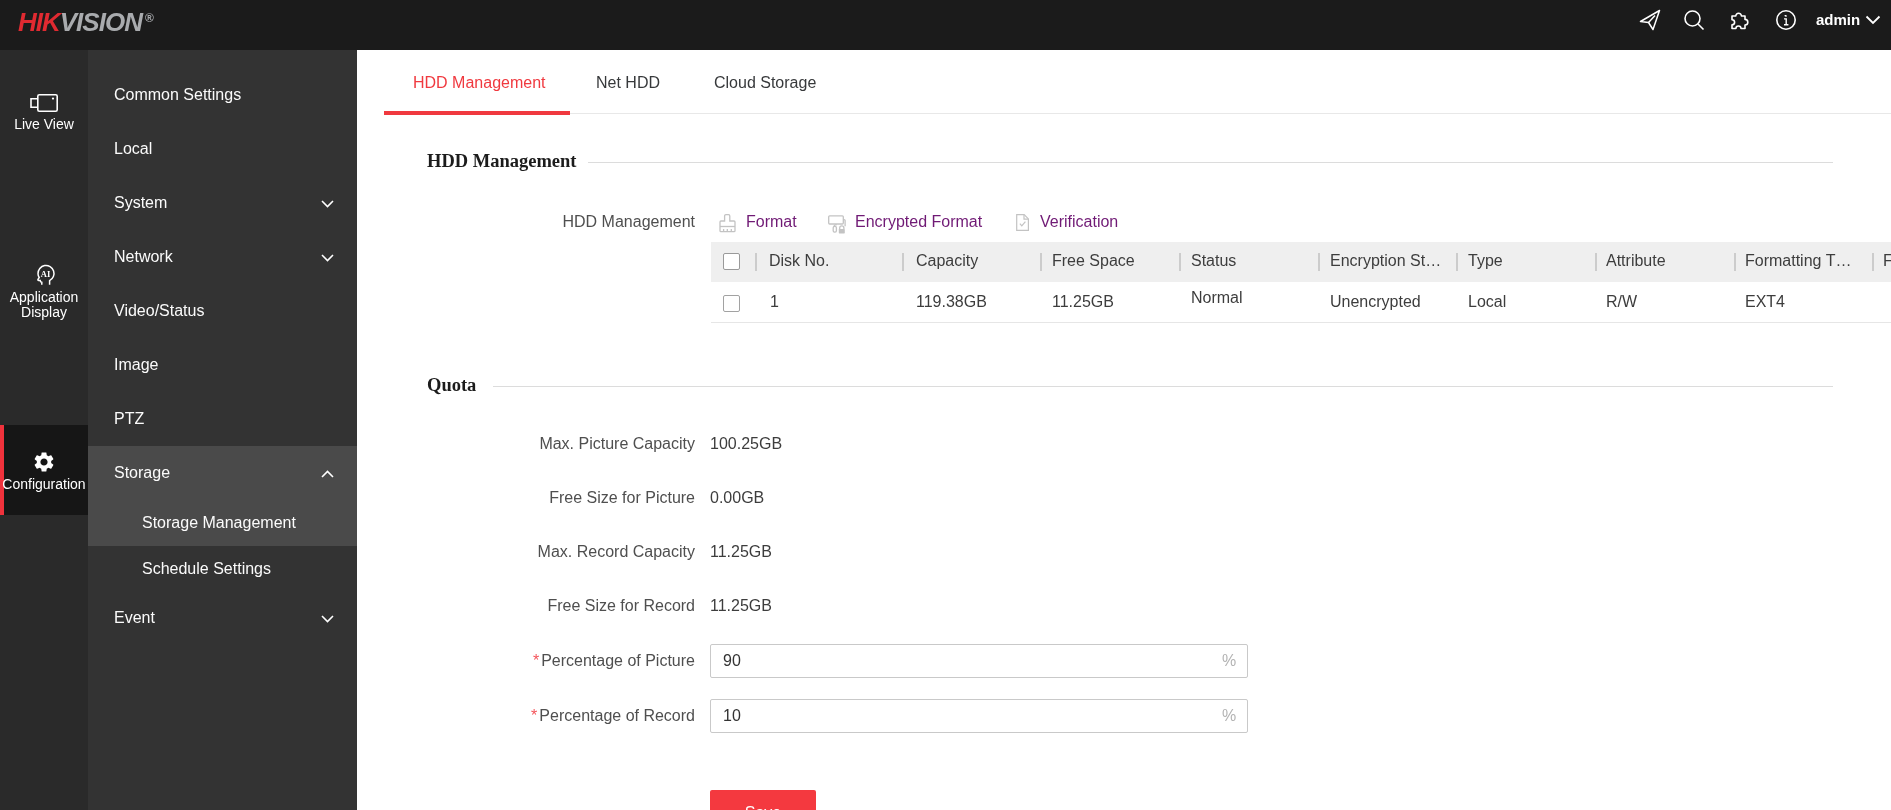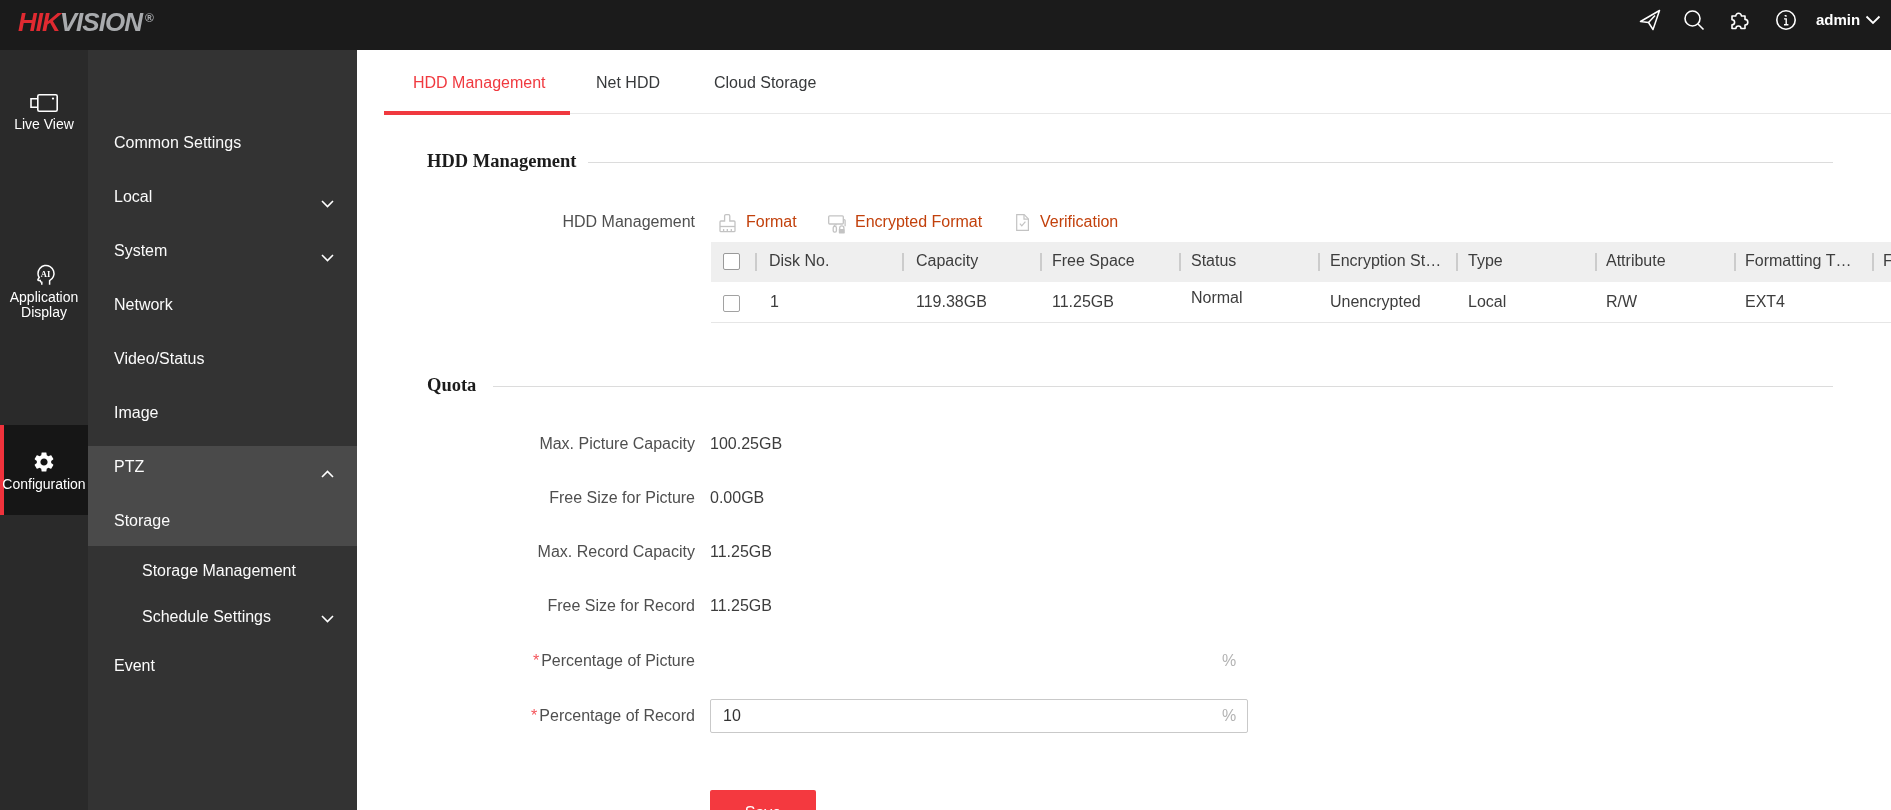--- a/index.html
+++ b/index.html
@@ -18,32 +18,32 @@
   #side1 { position:absolute; left:0; top:50px; width:88px; height:760px; background:#2a2a2a;padding-left:15px; }
   .s1item { position:absolute; left:0; width:88px; height:90px; color:#fff; }
   .s1label { position:absolute; top:51.5px; left:0; width:88px; text-align:center; font-size:14px;
     line-height:15px; color:#fff; }
   .s1icon { position:absolute; left:50%; transform:translateX(-50%); top:27px; }
   #cfgactive { position:absolute; left:0; top:375px; width:88px; height:90px; background:#161616; }
   #cfgbar { position:absolute; left:0; top:375px; width:4px; height:90px; background:#f0323c; }
   
   #side2 { position:absolute; left:88px; top:50px; width:269px; height:760px; background:#333333; }
   #s2hl { position:absolute; left:0; top:396px; width:269px; height:100px; background:#4a4a4a; }
-  .s2item { position:absolute; left:26px; color:#fbfbfb; font-size:16px; white-space:nowrap;margin-top:48px; }
+  .s2item { position:absolute; left:26px; color:#fbfbfb; font-size:16px; white-space:nowrap; }
   .s2sub  { left:54px; }
   .chev { position:absolute; left:233px; width:13px; height:8px; }
   
   #content { position:absolute; left:357px; top:50px; width:1534px; height:760px; background:#fff; }
   .t16 { position:absolute; font-size:16px; white-space:nowrap; }
   .tab { color:#37393b; }
   .serif { font-family:"Liberation Serif", serif; font-weight:bold; font-size:18.5px; color:#1c1c1c; }
   .hline { position:absolute; height:1px; background:#dcdcdc; }
   .lbl { color:#4f4f4f; text-align:right; }
   .val { color:#3d3d3d; }
-  .dis { color:#c2410c; }
+  .dis { color:#701a75; }
   .sep { position:absolute; width:2px; height:18px; background:#cccccc; }
   .cbx { position:absolute; width:17px; height:17px; background:#fff; border-radius:2px; }
   input.pct { position:absolute; width:538px; height:34px; border:1px solid #c9c9c9; border-radius:2px;
     font-family:"Liberation Sans",sans-serif; font-size:16px; color:#333; padding-left:12px; outline:none; }
   .pctsign { position:absolute; color:#b3b3b3; font-size:16px; }
 </style>
 </head>
 <body>
 
 <div id="topbar">
@@ -208,20 +208,21 @@
   <div class="t16 lbl" style="left:138px; top:439px; width:200px;">Free Size for Picture</div>
   <div class="t16 val" style="left:353px; top:439px;">0.00GB</div>
 
   <div class="t16 lbl" style="left:138px; top:493px; width:200px;">Max. Record Capacity</div>
   <div class="t16 val" style="left:353px; top:493px;">11.25GB</div>
 
   <div class="t16 lbl" style="left:138px; top:547px; width:200px;">Free Size for Record</div>
   <div class="t16 val" style="left:353px; top:547px;">11.25GB</div>
 
   <div class="t16 lbl" style="left:138px; top:602px; width:200px;"><span style="color:#f4545a;margin-right:2px;">*</span>Percentage of Picture</div>
+  <input class="pct" style="left: 353px; top: 594px;" value="90">
   <div class="pctsign" style="left:865px; top:602px;">%</div>
 
   <div class="t16 lbl" style="left:138px; top:657px; width:200px;"><span style="color:#f4545a;margin-right:2px;">*</span>Percentage of Record</div>
   <input class="pct" style="left: 353px; top: 649px;" value="10">
   <div class="pctsign" style="left:865px; top:657px;">%</div>
 
   <div class="abs" style="left:353px; top:740px; width:106px; height:46px; background:#f4393f; border-radius:2px; color:#fff; font-size:16px; text-align:center; line-height:45px;">Save</div>
 </div>
 
 </body></html>

